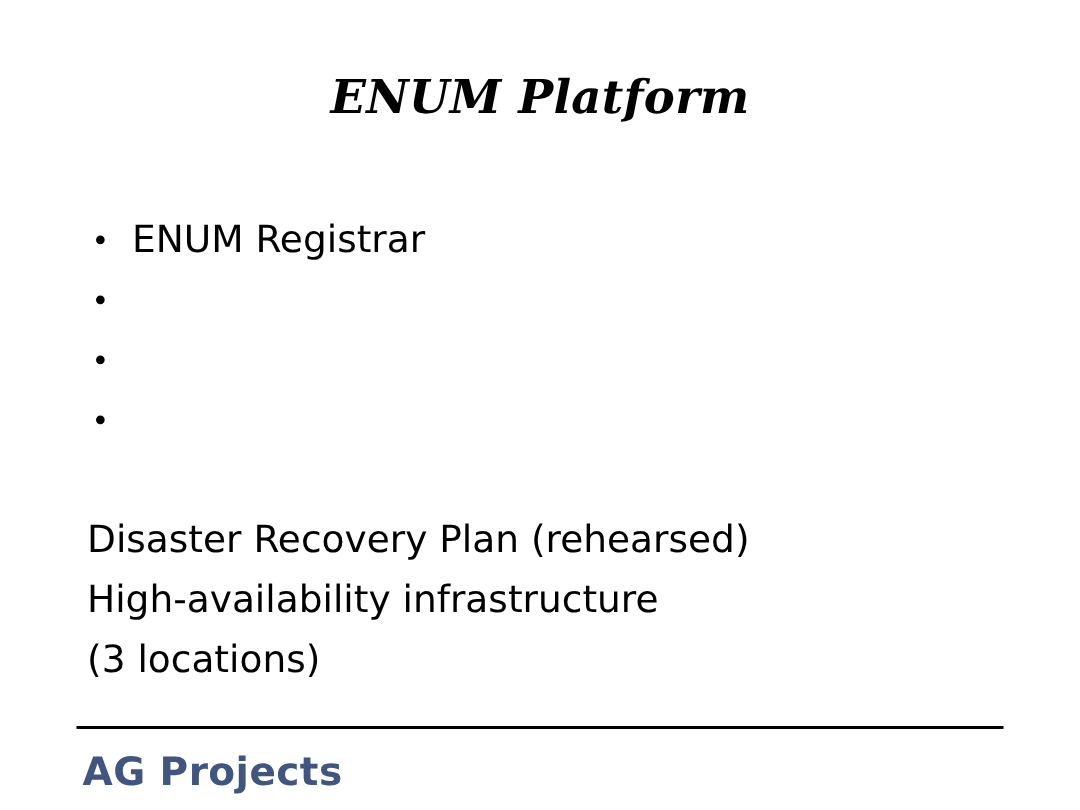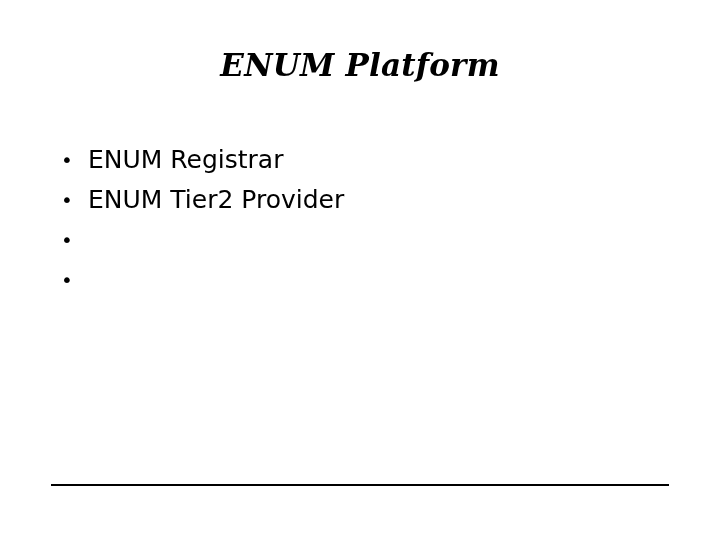--- a/index.html
+++ b/index.html
@@ -117,27 +117,32 @@
 
   <div class="slide-title">ENUM Platform</div>
 
   <ul class="bullet-list">
     <li class="bullet-item">
       <span class="bullet-marker">•</span>
       <span class="bullet-label">ENUM Registrar</span>
     </li>
     <li class="bullet-item">
       <span class="bullet-marker">•</span>
-      <span class="bullet-label">ENUM Tier2 Provider</span>
     </li>
     <li class="bullet-item">
       <span class="bullet-marker">•</span>
     </li>
     <li class="bullet-item">
       <span class="bullet-marker">•</span>
     </li>
   </ul>
 
+  <div class="body-block">
+    <div class="body-line">Disaster Recovery Plan (rehearsed)</div>
+    <div class="body-line">High-availability infrastructure</div>
+    <div class="body-line">(3 locations)</div>
+  </div>
 
   <div class="footer-rule"></div>
 
+  <div class="footer-logo">AG Projects</div>
 
 </div>
 
 </body></html>

